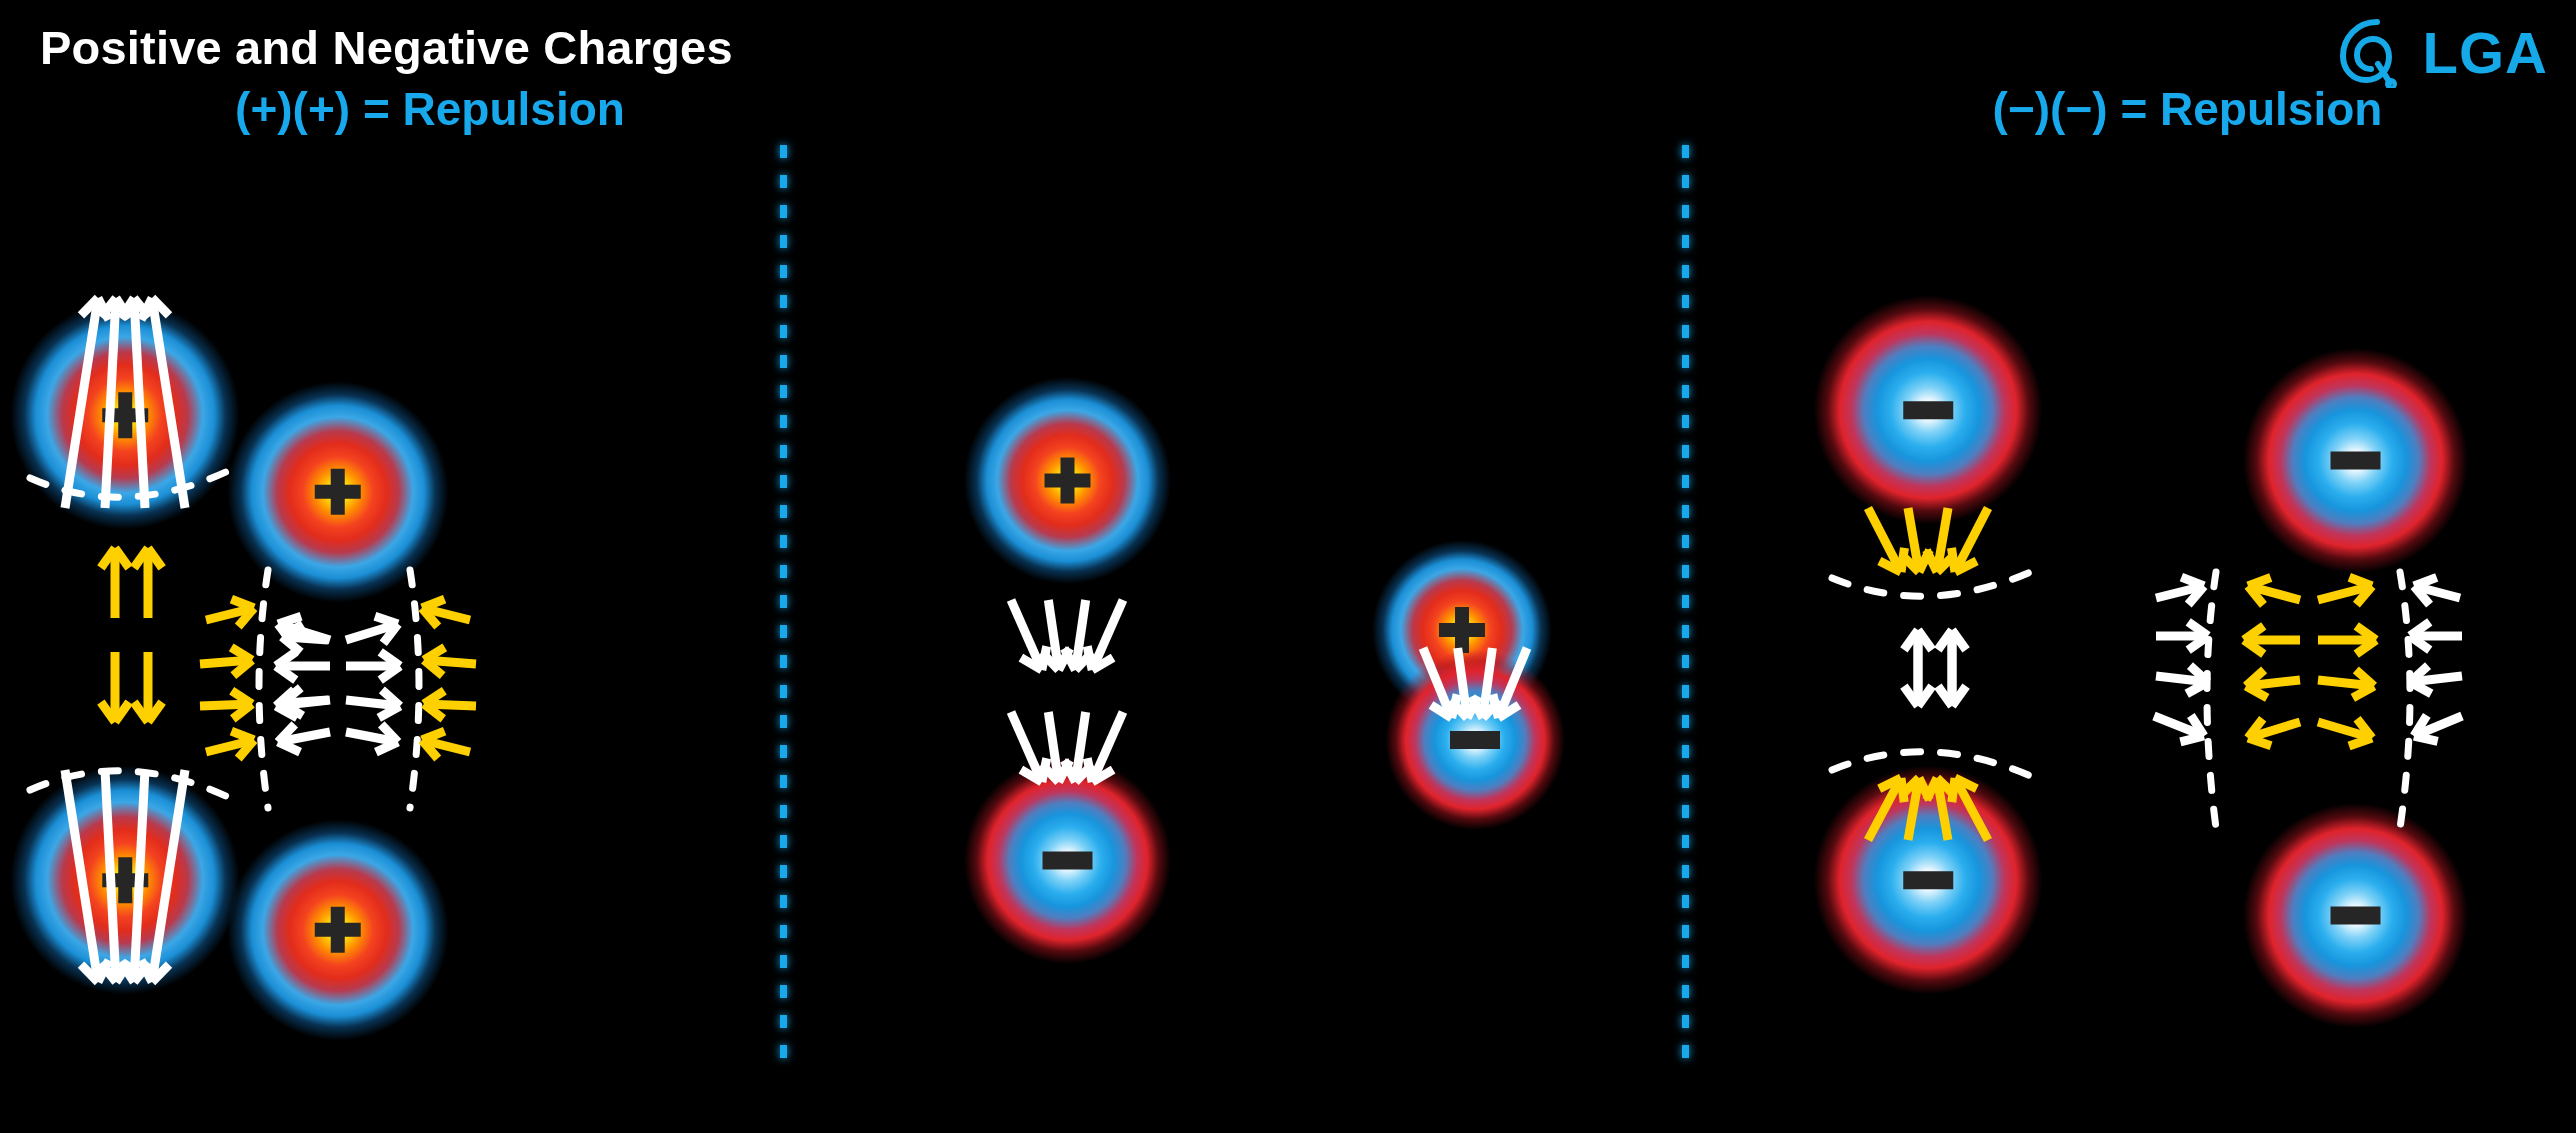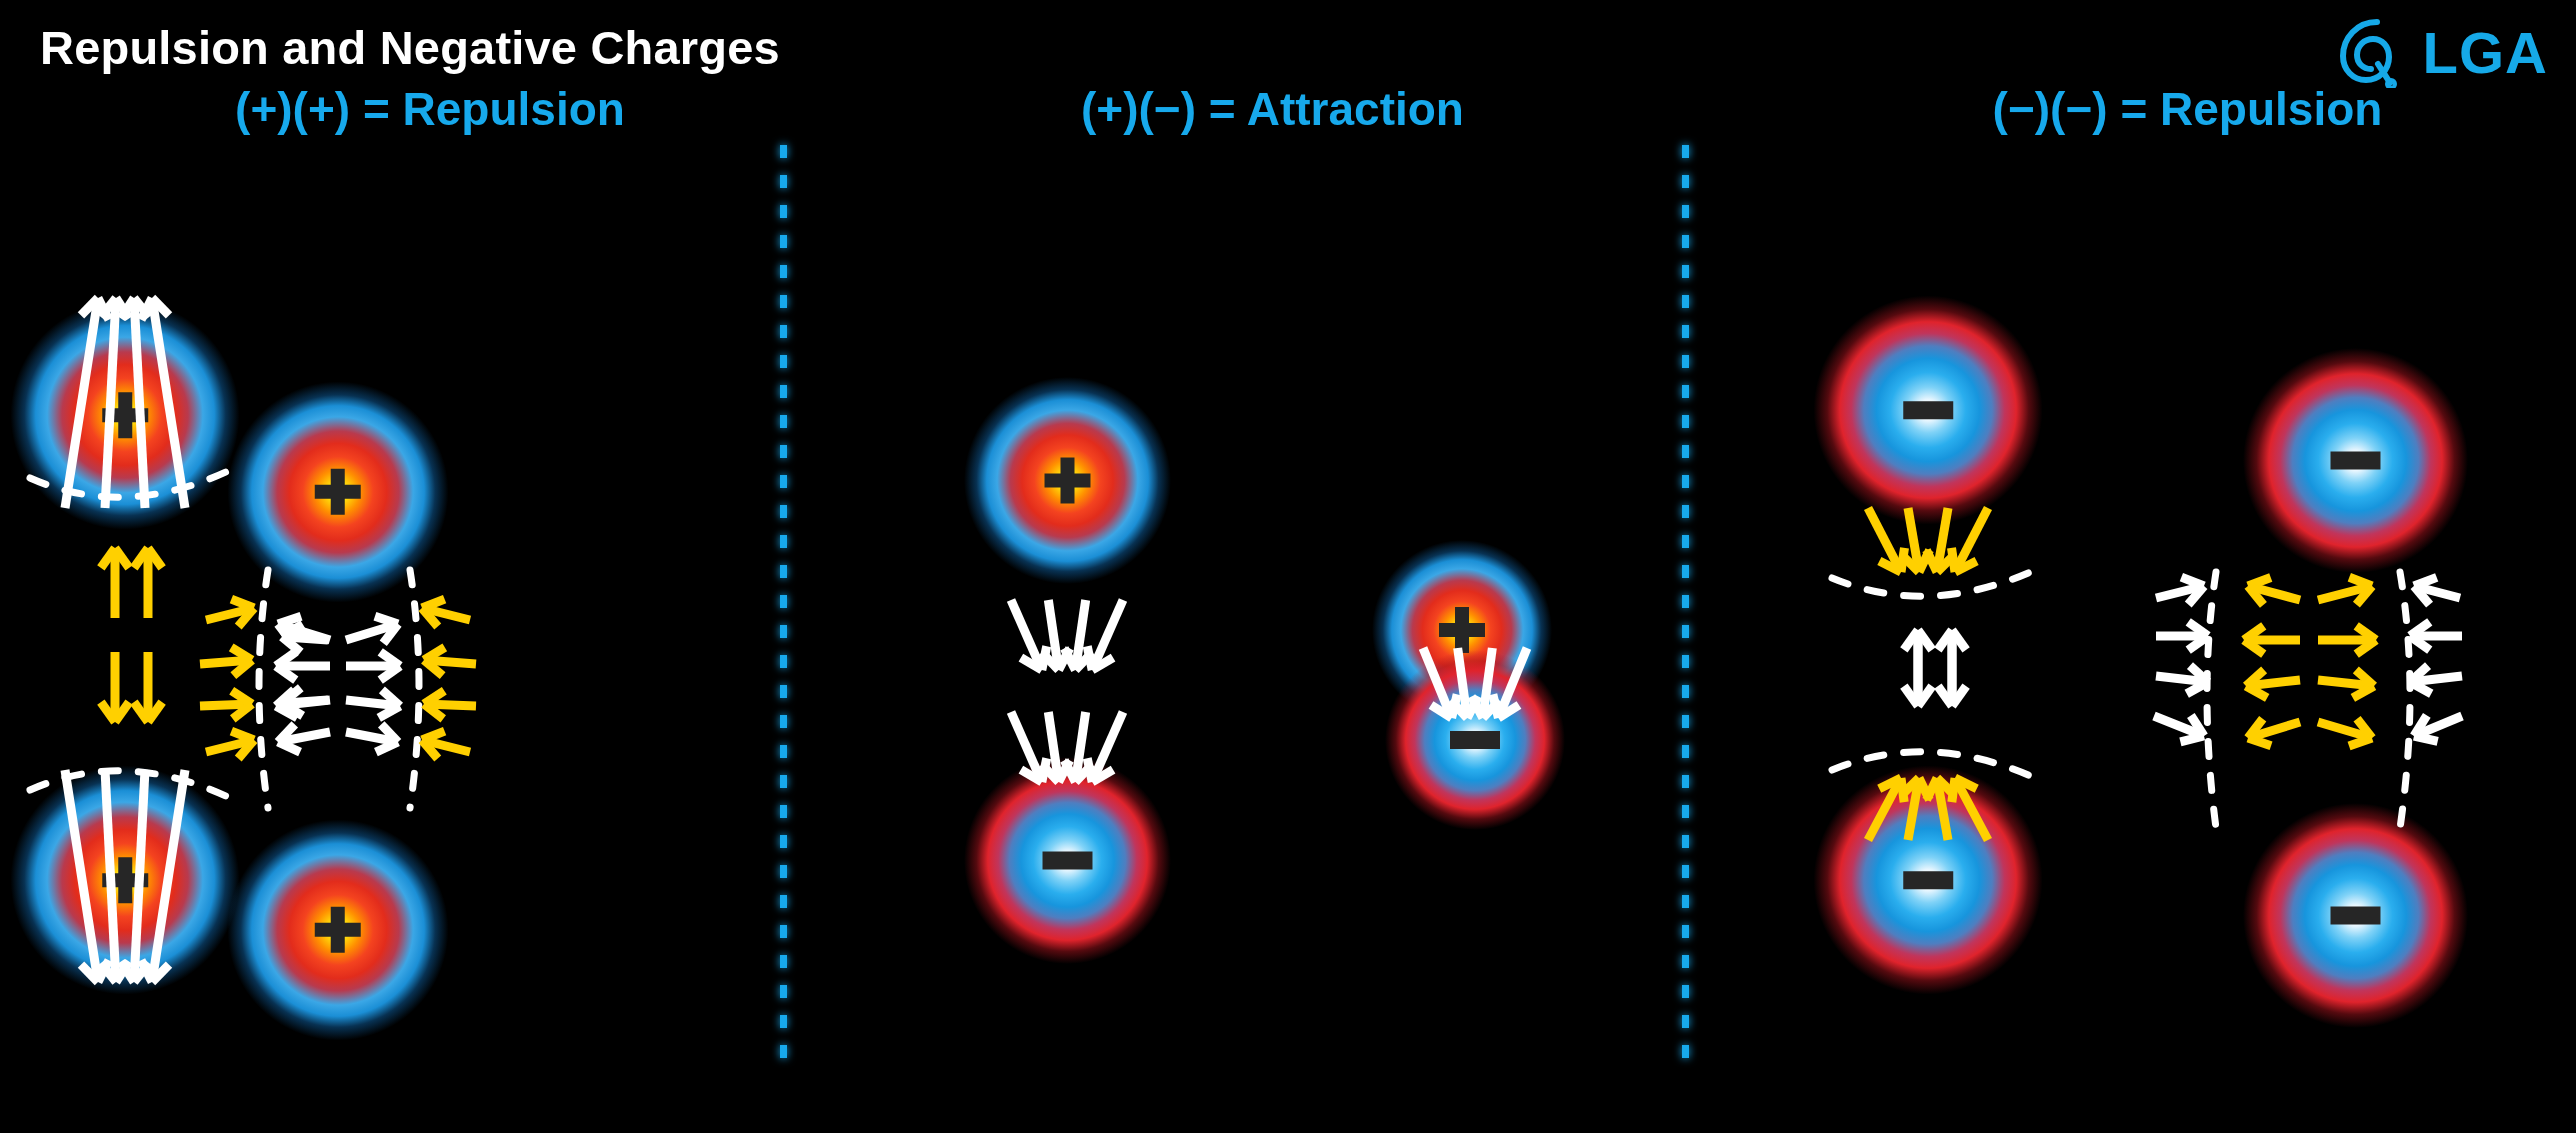--- a/index.html
+++ b/index.html
@@ -77,44 +77,41 @@
 
   
   .ov{position:absolute;left:0;top:0;width:2576px;height:1133px;
       pointer-events:none;overflow:visible;}
 </style>
 </head>
 <body>
 
 <div id="stage">
 
-  <div class="page-title">Repulsion and Negative Charges</div>
+  <div class="page-title">Positive and Negative Charges</div>
 
   <div class="brand">
     <span>
       <svg class="brand-mark" viewBox="0 0 66 70" aria-hidden="true">
         <path d="M40 4 C20 4 6 20 6 38 C6 52 16 62 29 62 C42 62 52 52 52 39
                  C52 28 45 21 36 21 C27 21 20 28 20 37 C20 45 26 51 34 51" fill="none" stroke="#16a9e8" stroke-width="6" stroke-linecap="round"></path>
         <path d="M41 46 C46 54 50 60 53 65" fill="none" stroke="#16a9e8" stroke-width="6" stroke-linecap="round"></path>
         <circle cx="54" cy="66" r="4" fill="none" stroke="#16a9e8" stroke-width="4"></circle>
       </svg>
     </span>
     <span class="brand-text">LGA</span>
   </div>
 
   <div class="divider" id="divider-1"></div>
   <div class="divider" id="divider-2"></div>
 
   <div class="panel" id="panel-repulsion-pos">
     <div class="panel-title">(+)(+) = Repulsion</div>
   </div>
 
-  <div class="panel" id="panel-attraction">
-    <div class="panel-title">(+)(−) = Attraction</div>
-  </div>
 
   <div class="panel" id="panel-repulsion-neg">
     <div class="panel-title">(−)(−) = Repulsion</div>
   </div>
 
   <div id="orb-layer">
       <div class="charge pos" style="left: 125px; top: 415px; width: 229.5px; height: 229.5px;">
         <div class="glow" style="width: 229.5px; height: 229.5px;"></div>
         <div class="sym">
           <svg width="54" height="54" viewBox="0 0 54 54">

